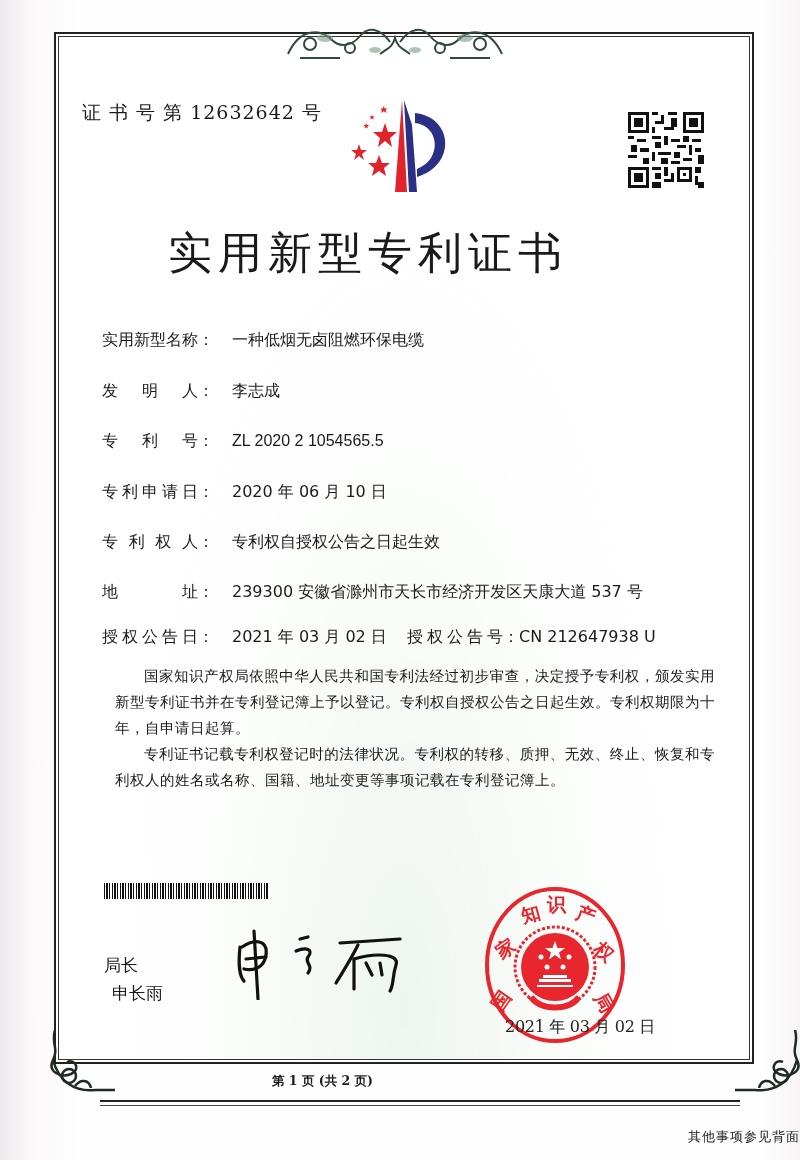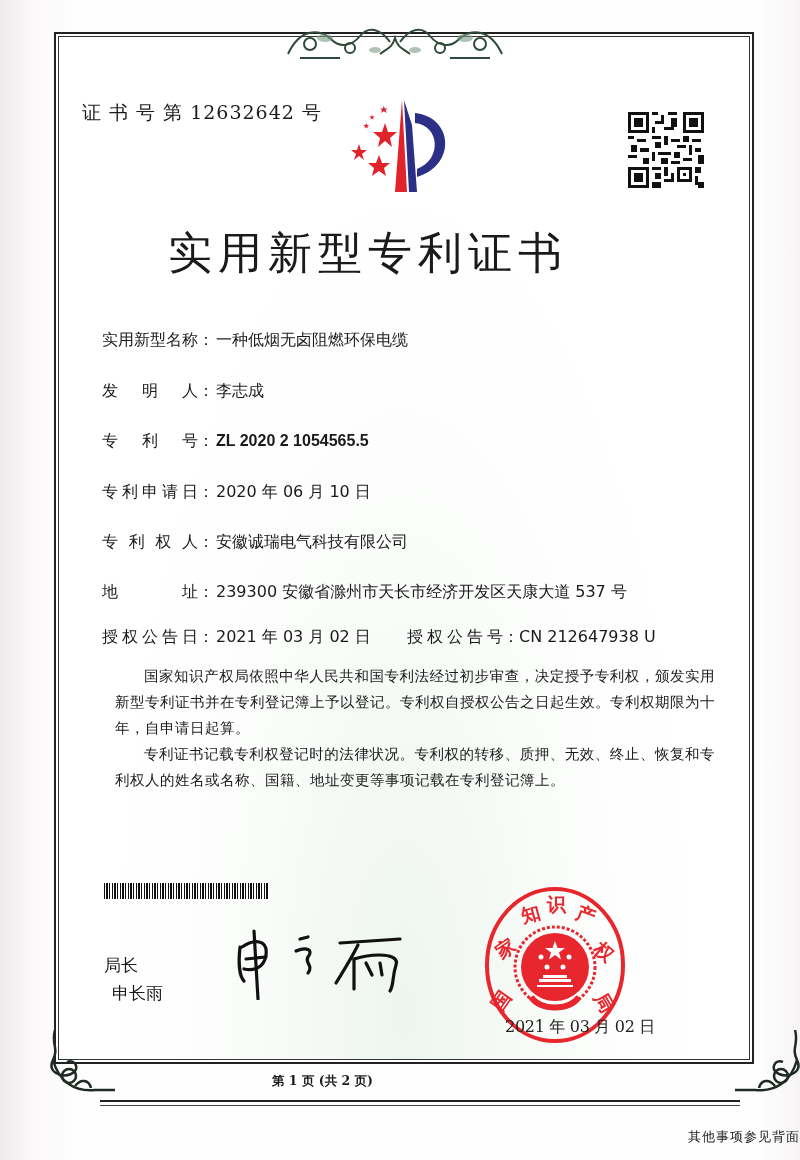--- a/index.html
+++ b/index.html
@@ -23,21 +23,21 @@
   .logo { position:absolute; left:335px; top:95px; width:130px; height:100px; }
   .qr { position:absolute; left:628px; top:110px; width:76px; height:80px; }
 
   .title { position:absolute; left:0; width:736px; top:224px; text-align:center;
     font-size:44px; letter-spacing:6px; font-family:"DejaVu Serif","Liberation Serif",serif; font-weight:normal; }
 
   .field { position:absolute; left:102px; font-size:16px; white-space:nowrap; font-family:"DejaVu Sans","Liberation Sans",sans-serif; }
   .field .label { display:inline-block; letter-spacing:0; }
   .lbl-spread { display:inline-flex; justify-content:space-between; width:96px; }
   .lbl-wide { display:inline-flex; justify-content:space-between; width:96px; }
-  .field .value { margin-left:2px; }
+  .field .value { margin-left:18px; }
 
   .row-right { position:absolute; left:407px; top:627px; font-size:16px; font-family:"DejaVu Sans","Liberation Sans",sans-serif; white-space:nowrap; }
 
   .para { position:absolute; left:115px; width:600px; font-size:14.5px; line-height:26px; letter-spacing:0.5px;
     font-family:"DejaVu Serif","Liberation Serif",serif; text-indent:2em; text-align:justify; }
 
   .barcode { position:absolute; left:104px; top:883px; width:164px; height:16px;
     background: repeating-linear-gradient(90deg, #111 0 1px, #fff 1px 2px, #111 2px 4px, #fff 4px 5px, #111 5px 6px, #fff 6px 8px); }
 
   .director-title { position:absolute; left:104px; top:954px; font-size:17px; font-family:"DejaVu Sans","Liberation Sans",sans-serif; }
@@ -176,40 +176,40 @@
       <span>明</span>
       <span>人</span>
     </span><span>：</span><span class="value">李志成</span>
 </div>
 
 <div class="field" style="top:431px;">
   <span class="lbl-spread">
       <span>专</span>
       <span>利</span>
       <span>号</span>
-    </span><span>：</span><span class="value" style="font-family:'Liberation Sans Narrow','Liberation Sans',sans-serif;font-weight:bold;">ZL 2020 2 1054565.5</span>
+    </span><span>：</span><span class="value" style="font-family:'Liberation Sans Narrow','Liberation Sans',sans-serif;">ZL 2020 2 1054565.5</span>
 </div>
 
 <div class="field" style="top:482px;">
   <span class="lbl-wide">
       <span>专</span>
       <span>利</span>
       <span>申</span>
       <span>请</span>
       <span>日</span>
     </span><span>：</span><span class="value">2020 年 06 月 10 日</span>
 </div>
 
 <div class="field" style="top:532px;">
   <span class="lbl-wide">
       <span>专</span>
       <span>利</span>
       <span>权</span>
       <span>人</span>
-    </span><span>：</span><span class="value">安徽诚瑞电气科技有限公司</span>
+    </span><span>：</span><span class="value">专利权自授权公告之日起生效</span>
 </div>
 
 <div class="field" style="top:582px;">
   <span class="lbl-wide">
       <span>地</span>
       <span>址</span>
     </span><span>：</span><span class="value">239300 安徽省滁州市天长市经济开发区天康大道 537 号</span>
 </div>
 
 <div class="field" style="top:627px;">

